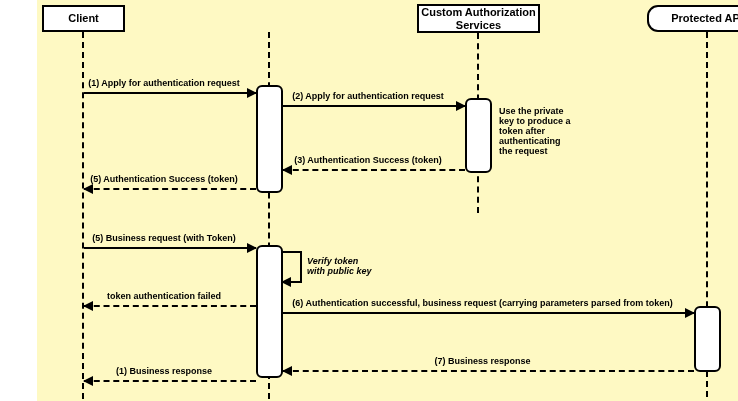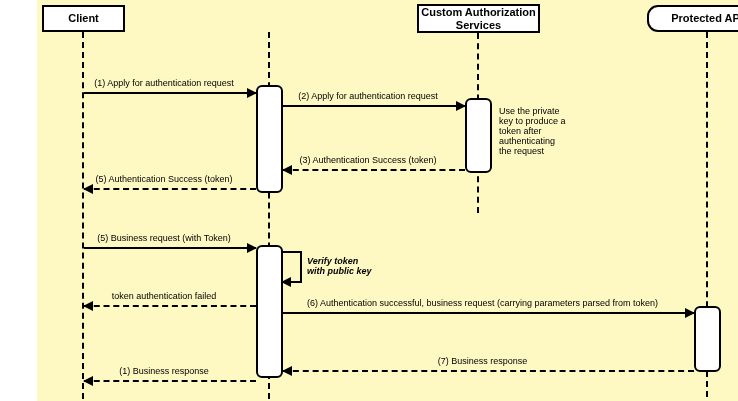--- a/index.html
+++ b/index.html
@@ -33,21 +33,21 @@
   .a1{left:219px; top:85px;  height:108px;}
   .a2{left:428px; top:98px;  height:75px;}
   .a3{left:219px; top:245px; height:133px;}
   .a4{left:657px; top:306px; height:66px;}
   
   .msg{position:absolute; height:0; z-index:5;}
   .msg .line{position:absolute; left:0; right:0; top:0; border-top:2px solid #000000;}
   .msg.dashed .line{border-top-style:dashed;}
   .msg .label{
     position:absolute; left:0; right:12px; bottom:4px; text-align:center;
-    font-size:9px; font-weight:normal; white-space:pre-line; line-height:10px;
+    font-size:9px; font-weight:bold; white-space:pre-line; line-height:10px;
   }
   .arrow-r{position:absolute; right:-1px; top:-4px; width:0; height:0;
     border-top:5px solid transparent; border-bottom:5px solid transparent;
     border-left:10px solid #000000;}
   .arrow-l{position:absolute; left:-1px; top:-4px; width:0; height:0;
     border-top:5px solid transparent; border-bottom:5px solid transparent;
     border-right:10px solid #000000;}
   .m1{left:47px;  top:92px;  width:172px;}
   .m2{left:246px; top:105px; width:182px;}
   .m3{left:246px; top:169px; width:182px;}
@@ -63,21 +63,21 @@
     border:2px solid #000000; border-left:none; box-sizing:border-box; z-index:5;font-style:italic;
   }
   .self-msg .arrow-l{left:-2px; top:auto; bottom:-6px;}
   .self-msg .label{
     position:absolute; left:24px; top:3px; width:90px; text-align:left;
     font-size:9px; font-weight:bold; white-space:pre-line; line-height:10px;
   }
   
   .note{
     position:absolute; left:462px; top:106px; width:86px;
-    font-size:9px; font-weight:normal; line-height:10px; white-space:pre-line; z-index:5;
+    font-size:9px; font-weight:bold; line-height:10px; white-space:pre-line; z-index:5;
   }
 </style>
 </head>
 <body>
 
 <div id="canvas">
 
   <div class="actor actor1">
     <span>Client</span>
   </div>

